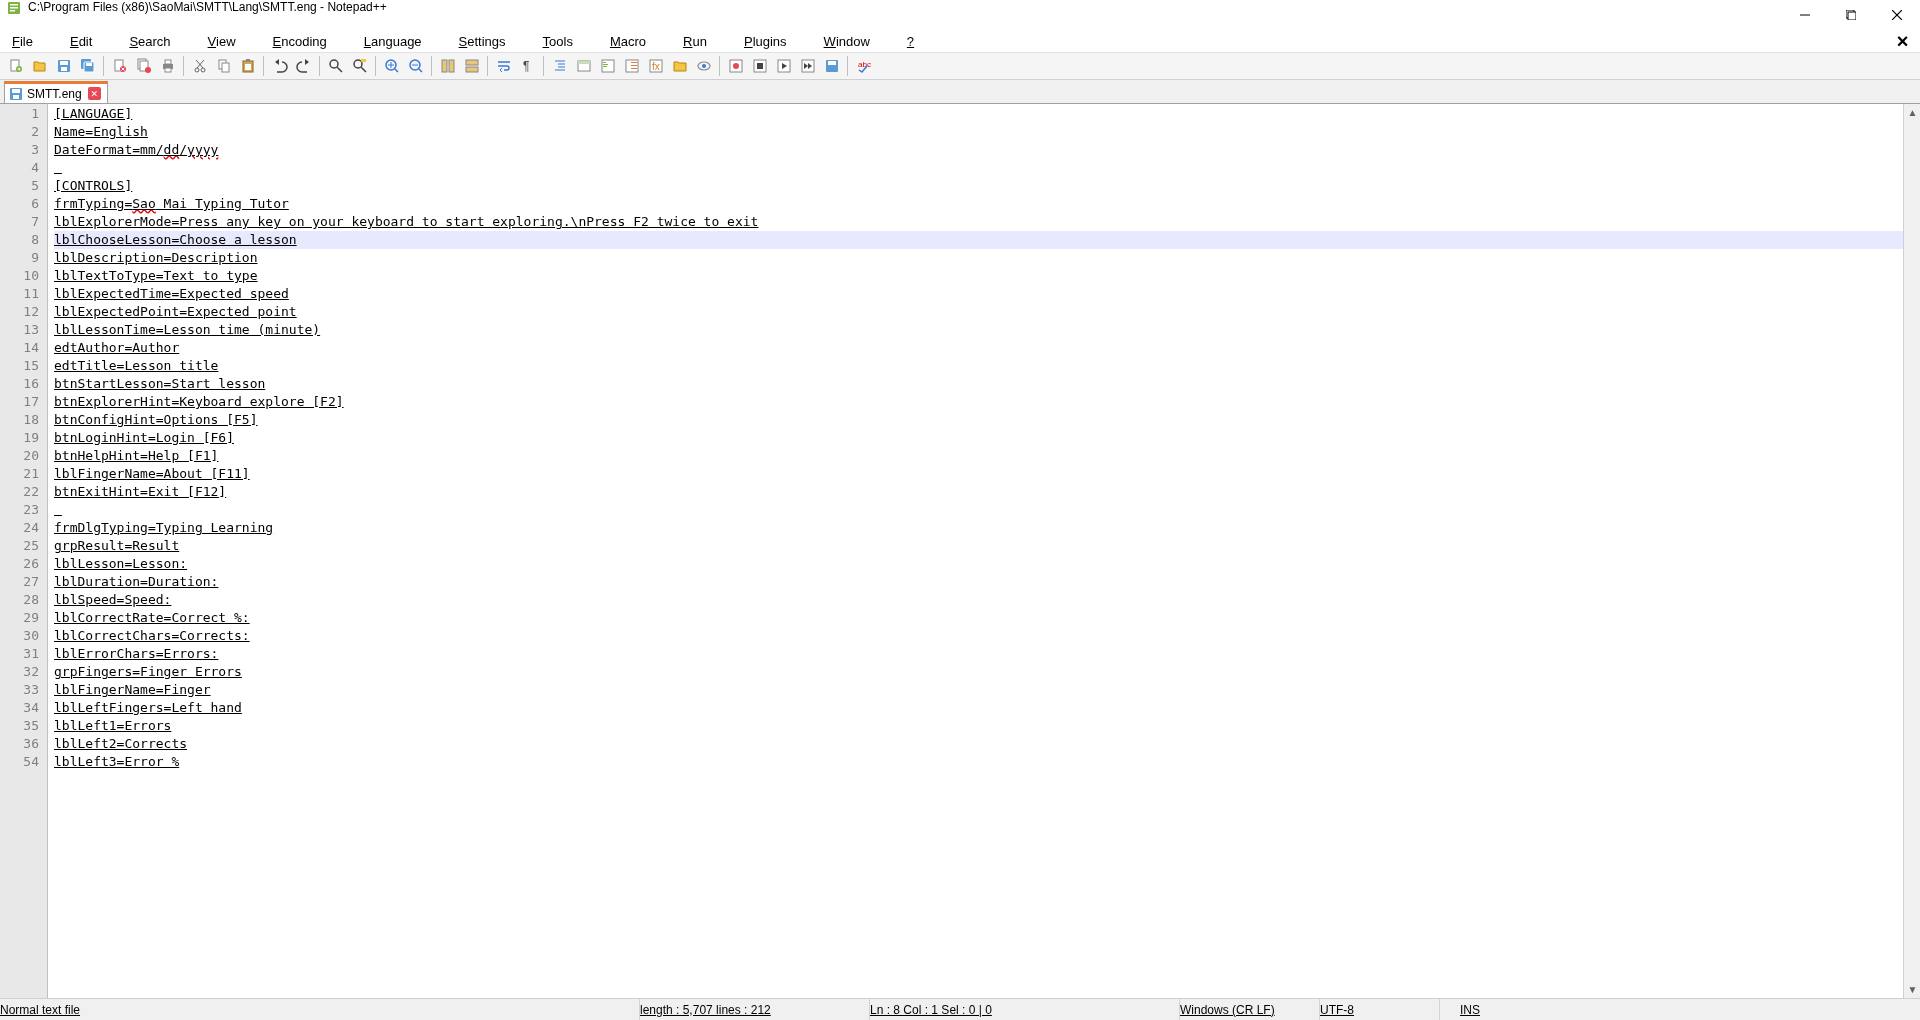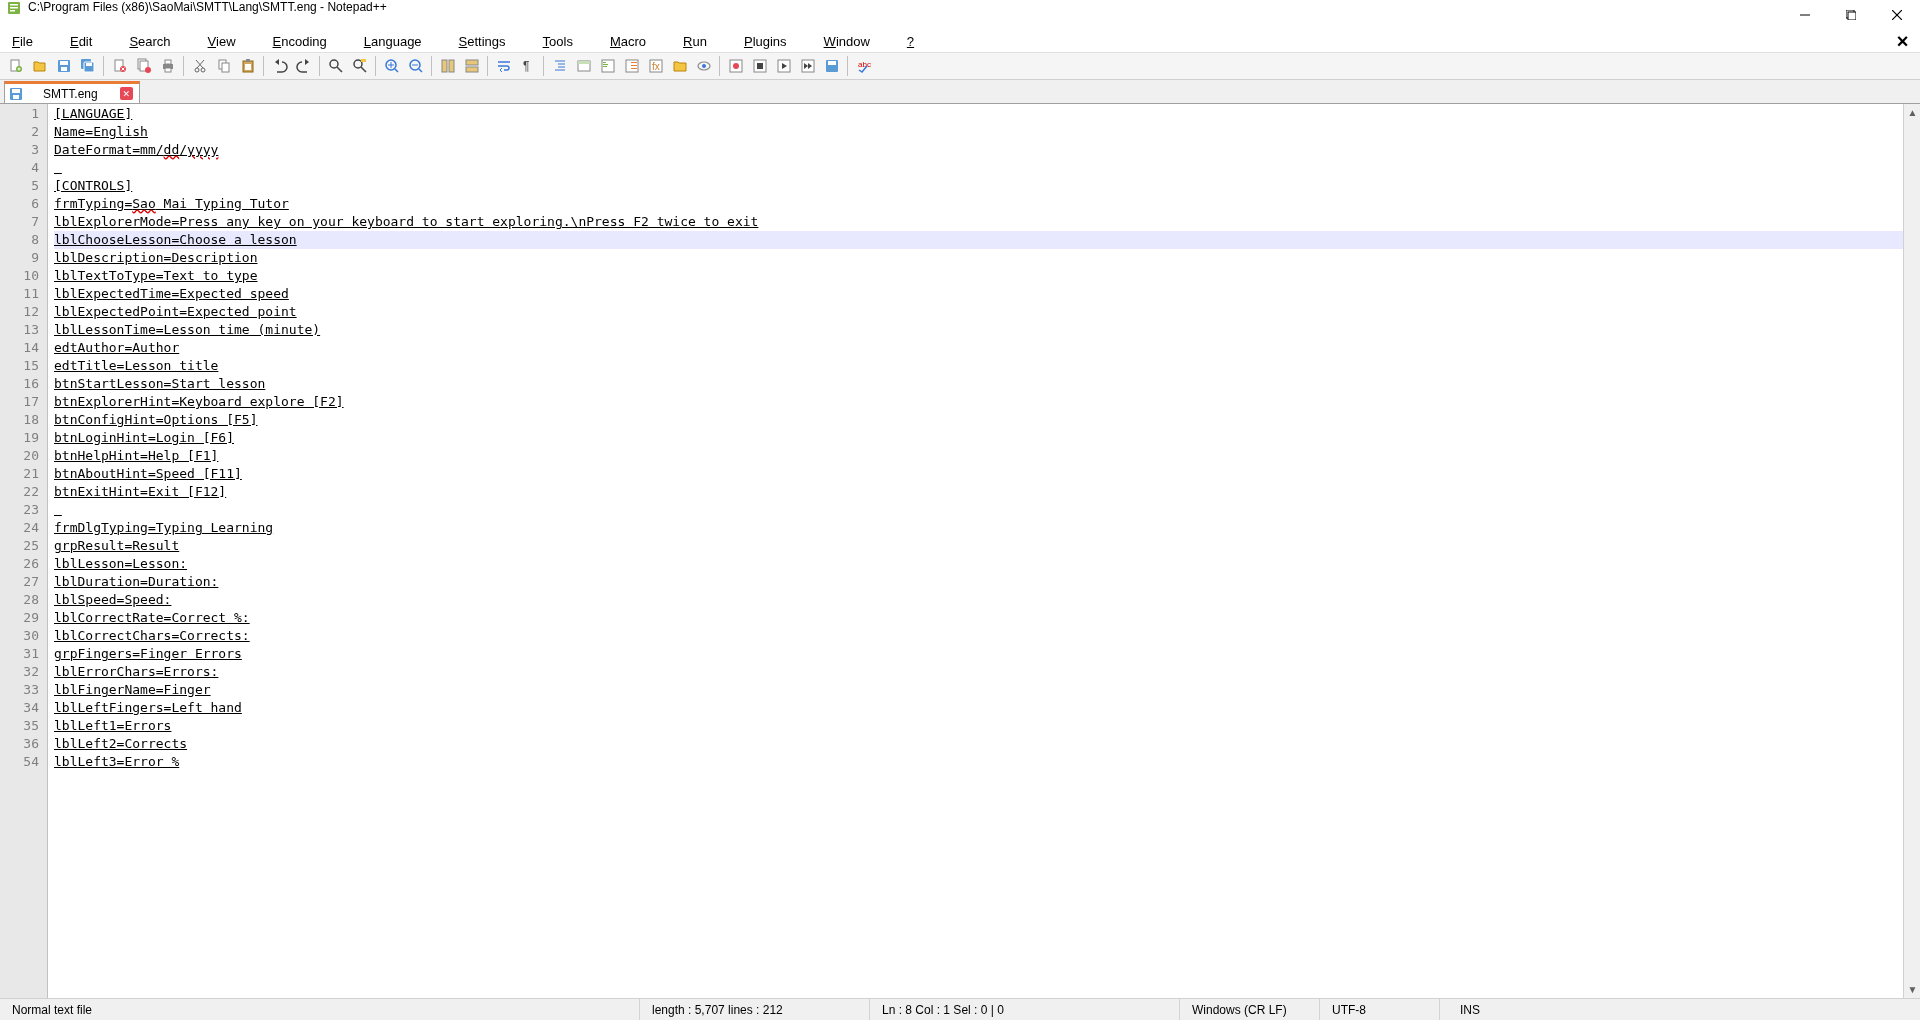--- a/index.html
+++ b/index.html
@@ -11,34 +11,34 @@
 .winbtns div { width:46px; display:flex; align-items:center; justify-content:center; font-size:14px; color:#000; }
 .menubar { height:22px; display:flex; align-items:center; padding:0 4px; background:#fff; position:relative;gap:21px; }
 .menubar .mitem { padding:2px 8px; font-size:13px; color:#000; }
 .menubar .mitem u { text-decoration:underline; }
 .menubar .xbtn { position:absolute; right:6px; top:0; font-size:14px; color:#000; font-weight:bold; padding:0 6px; }
 .toolbar { height:28px; background:#f5f5f5; border-top:1px solid #e0e0e0; border-bottom:1px solid #d0d0d0; display:flex; align-items:center; padding:0 4px; gap:1px; }
 .tbtn { width:23px; height:23px; display:flex; align-items:center; justify-content:center; border-radius:2px; }
 .tbtn svg { width:16px; height:16px; }
 .tsep { width:1px; height:20px; background:#c0c0c0; margin:0 3px; }
 .tabbar { height:24px; background:#f0f0f0; border-bottom:1px solid #a0a0a0; display:flex; align-items:flex-end; padding-left:4px; }
-.tab { height:22px; display:flex; align-items:center; padding:0 6px 0 4px; background:#fff; border:1px solid #a0a0a0; border-bottom:none; border-top:3px solid #e87b35; font-size:12px; gap:20px; }
+.tab { height:22px; display:flex; align-items:center; padding:0 6px 0 4px; background:#fff; border:1px solid #a0a0a0; border-bottom:none; border-top:3px solid #e87b35; font-size:12px; gap:4px; }
 .tab svg { width:14px; height:14px; }
 .tab .x { width:13px; height:13px; background:#e74856; border-radius:2px; display:flex; align-items:center; justify-content:center; color:#fff; font-size:9px; margin-left:2px; }
 .editor { display:flex; height:calc(100vh - 30px - 22px - 28px - 24px - 22px); background:#fff; position:relative; }
 .gutter { width:48px; background:#e8e8e8; border-right:1px solid #c0c0c0; text-align:right; padding-right:8px; font-family:Consolas,monospace; font-size:13px; color:#808080; line-height:18px; padding-top:1px; }
 .code { flex:1; font-family:Consolas,monospace; font-size:13px; line-height:18px; padding-left:6px; padding-top:1px; overflow:hidden;text-decoration:underline; }
 .code .row { height:18px; white-space:pre; }
 .code .row.hl { background:#e8e8ff; }
 .vscroll { width:17px; background:#f0f0f0; border-left:1px solid #d0d0d0; position:relative; }
 .vscroll .arrow { position:absolute; width:17px; height:17px; display:flex; align-items:center; justify-content:center; font-size:10px; color:#606060; }
 .vscroll .arrowtop { top:0; }
 .vscroll .arrowbot { bottom:0; }
 .status { height:22px; background:#f0f0f0; border-top:1px solid #d0d0d0; display:flex; align-items:center; font-size:12px; color:#000; }
-.status .cell { padding:0 12px; border-right:1px solid #d4d4d4; height:100%; display:flex; align-items:center; }
+.status .cell { padding:0 0; border-right:1px solid #d4d4d4; height:100%; display:flex; align-items:center;text-decoration:underline; }
 .wavy { text-decoration:underline; text-decoration-style:wavy; text-decoration-color:#d00; }
 </style>
 </head>
 <body>
 
 <div class="titlebar">
   <span class="icon">
     <svg viewBox="0 0 16 16">
         <rect x="2" y="2" width="12" height="12" fill="#7cb342" rx="1"></rect>
         <rect x="4" y="4" width="8" height="1.5" fill="#fff"></rect>
@@ -382,32 +382,32 @@
       <div class="row">lblExpectedTime=Expected speed</div>
       <div class="row">lblExpectedPoint=Expected point</div>
       <div class="row">lblLessonTime=Lesson time (minute)</div>
       <div class="row">edtAuthor=Author</div>
       <div class="row">edtTitle=Lesson title</div>
       <div class="row">btnStartLesson=Start lesson</div>
       <div class="row">btnExplorerHint=Keyboard explore [F2]</div>
       <div class="row">btnConfigHint=Options [F5]</div>
       <div class="row">btnLoginHint=Login [F6]</div>
       <div class="row">btnHelpHint=Help [F1]</div>
-      <div class="row">btnAboutHint=Speed [F11]</div>
+      <div class="row">lblFingerName=About [F11]</div>
       <div class="row">btnExitHint=Exit [F12]</div>
       <div class="row">&nbsp;</div>
       <div class="row">frmDlgTyping=Typing Learning</div>
       <div class="row">grpResult=Result</div>
       <div class="row">lblLesson=Lesson:</div>
       <div class="row">lblDuration=Duration:</div>
       <div class="row">lblSpeed=Speed:</div>
       <div class="row">lblCorrectRate=Correct %:</div>
       <div class="row">lblCorrectChars=Corrects:</div>
+      <div class="row">lblErrorChars=Errors:</div>
       <div class="row">grpFingers=Finger Errors</div>
-      <div class="row">lblErrorChars=Errors:</div>
       <div class="row">lblFingerName=Finger</div>
       <div class="row">lblLeftFingers=Left hand</div>
       <div class="row">lblLeft1=Errors</div>
       <div class="row">lblLeft2=Corrects</div>
       <div class="row">lblLeft3=Error %</div>
     </div>
   <div class="vscroll">
     <div class="arrow arrowtop">▲</div>
     <div class="arrow arrowbot">▼</div>
   </div>

